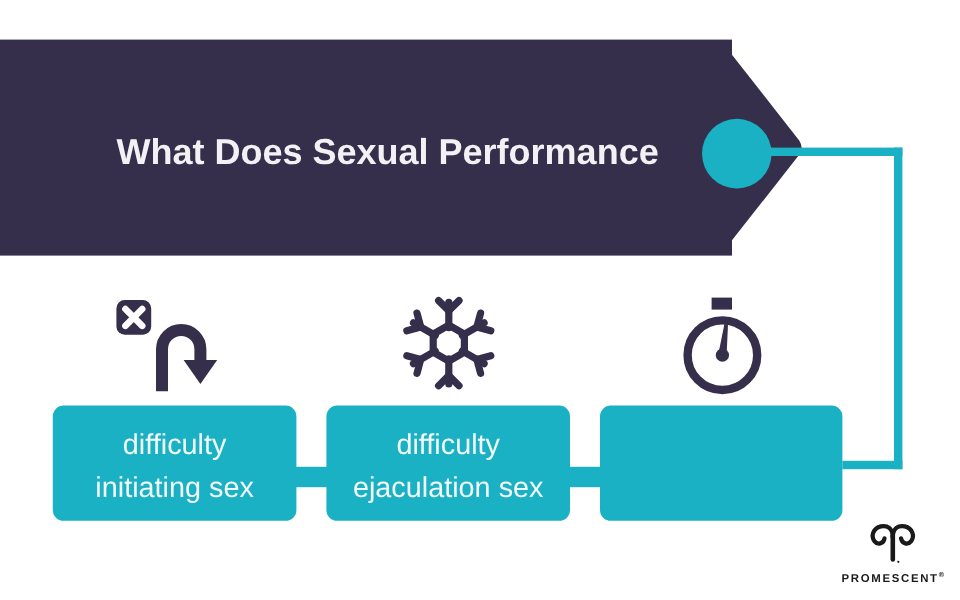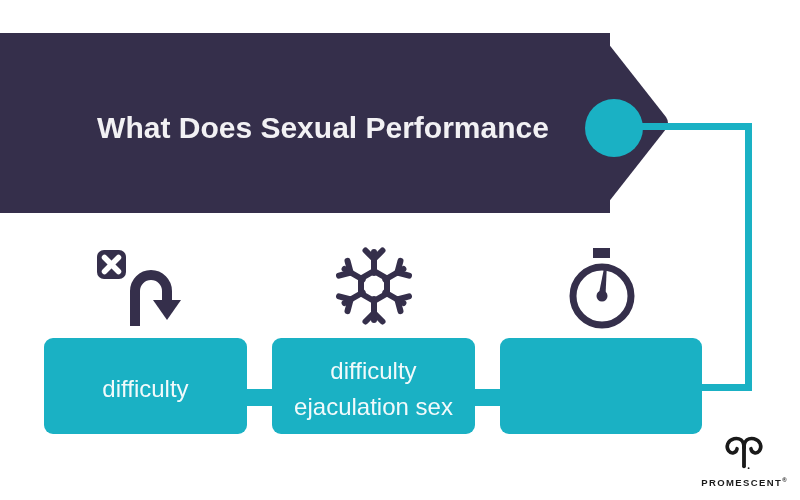--- a/index.html
+++ b/index.html
@@ -150,20 +150,21 @@
     <rect x="29" y="4" width="17" height="10" fill="#352F4B"></rect>
     <circle cx="38" cy="52" r="29" fill="none" stroke="#352F4B" stroke-width="7"></circle>
     <g transform="rotate(7 38 52)">
       <polygon points="34.5,52 41.5,52 39.5,26 36.5,26" fill="#352F4B"></polygon>
     </g>
     <circle cx="38" cy="52" r="5.5" fill="#352F4B"></circle>
   </svg>
 
   <div class="symptom-box box-1">
     <div class="box-line">difficulty</div>
+    <div class="box-line">initiating sex</div>
   </div>
   <div class="connector connector-1"></div>
   <div class="symptom-box box-2">
     <div class="box-line">difficulty</div>
     <div class="box-line">ejaculation sex</div>
   </div>
   <div class="connector connector-2"></div>
   <div class="symptom-box box-3">
   </div>
 

